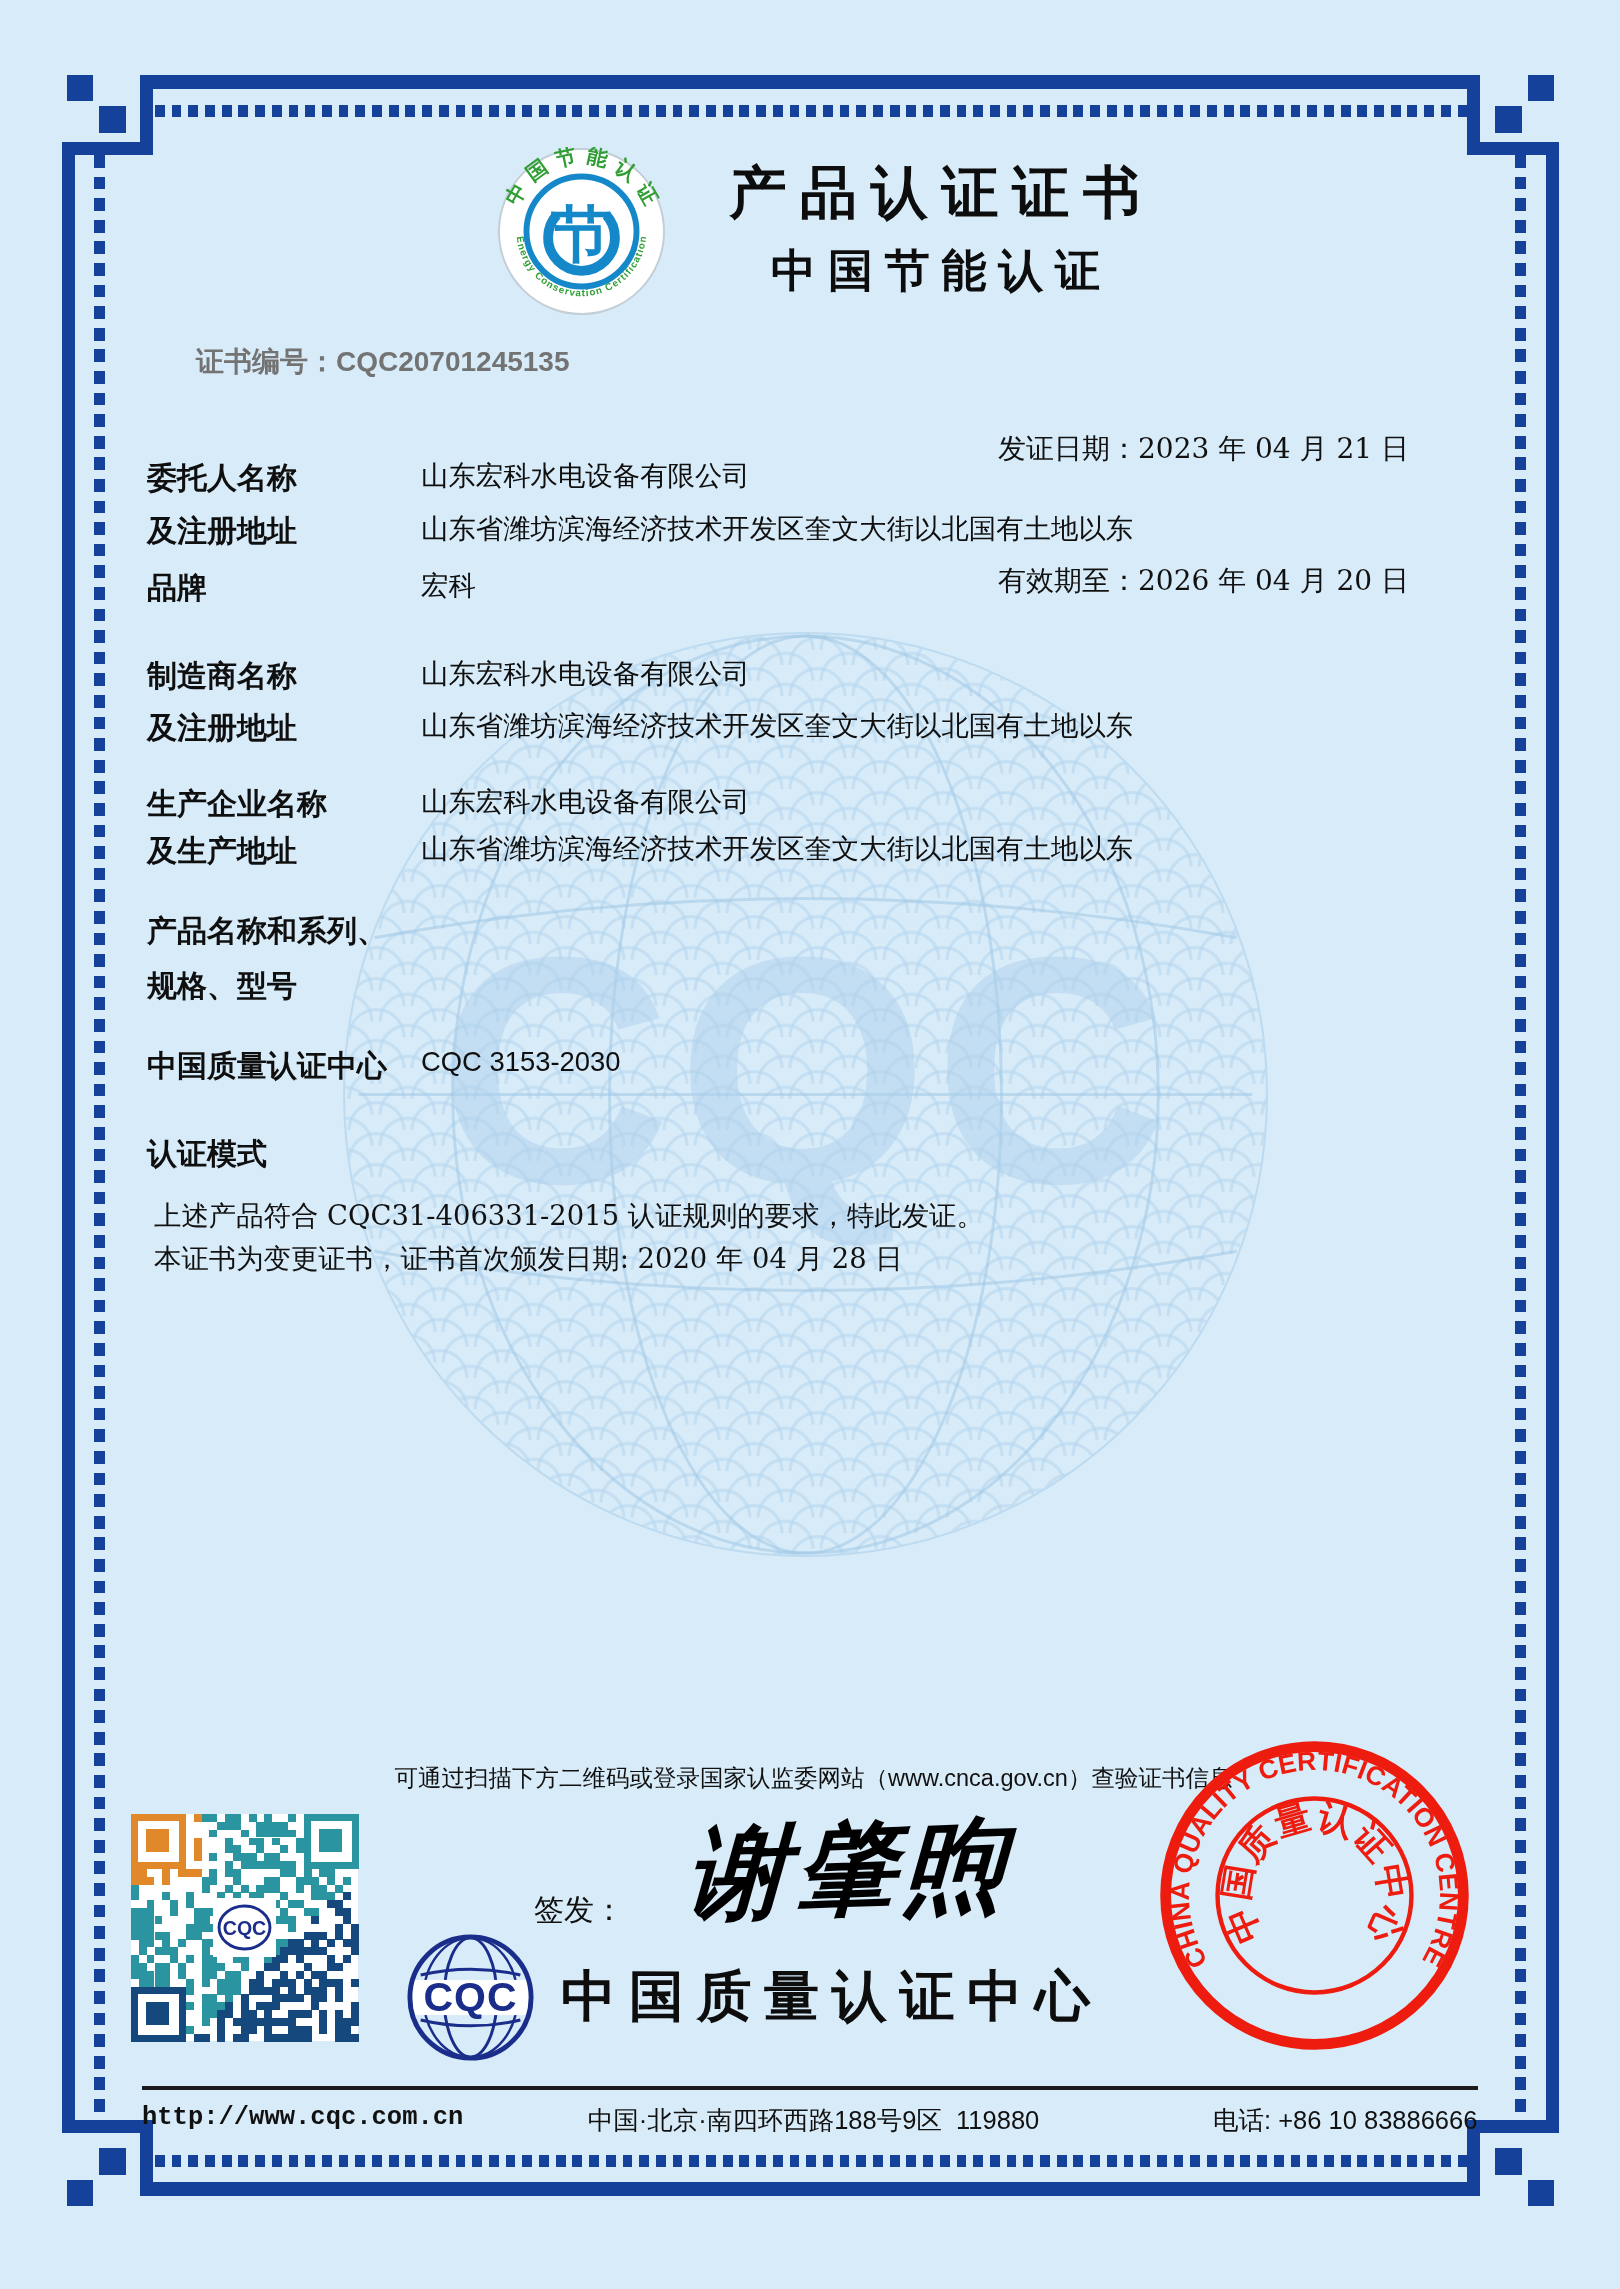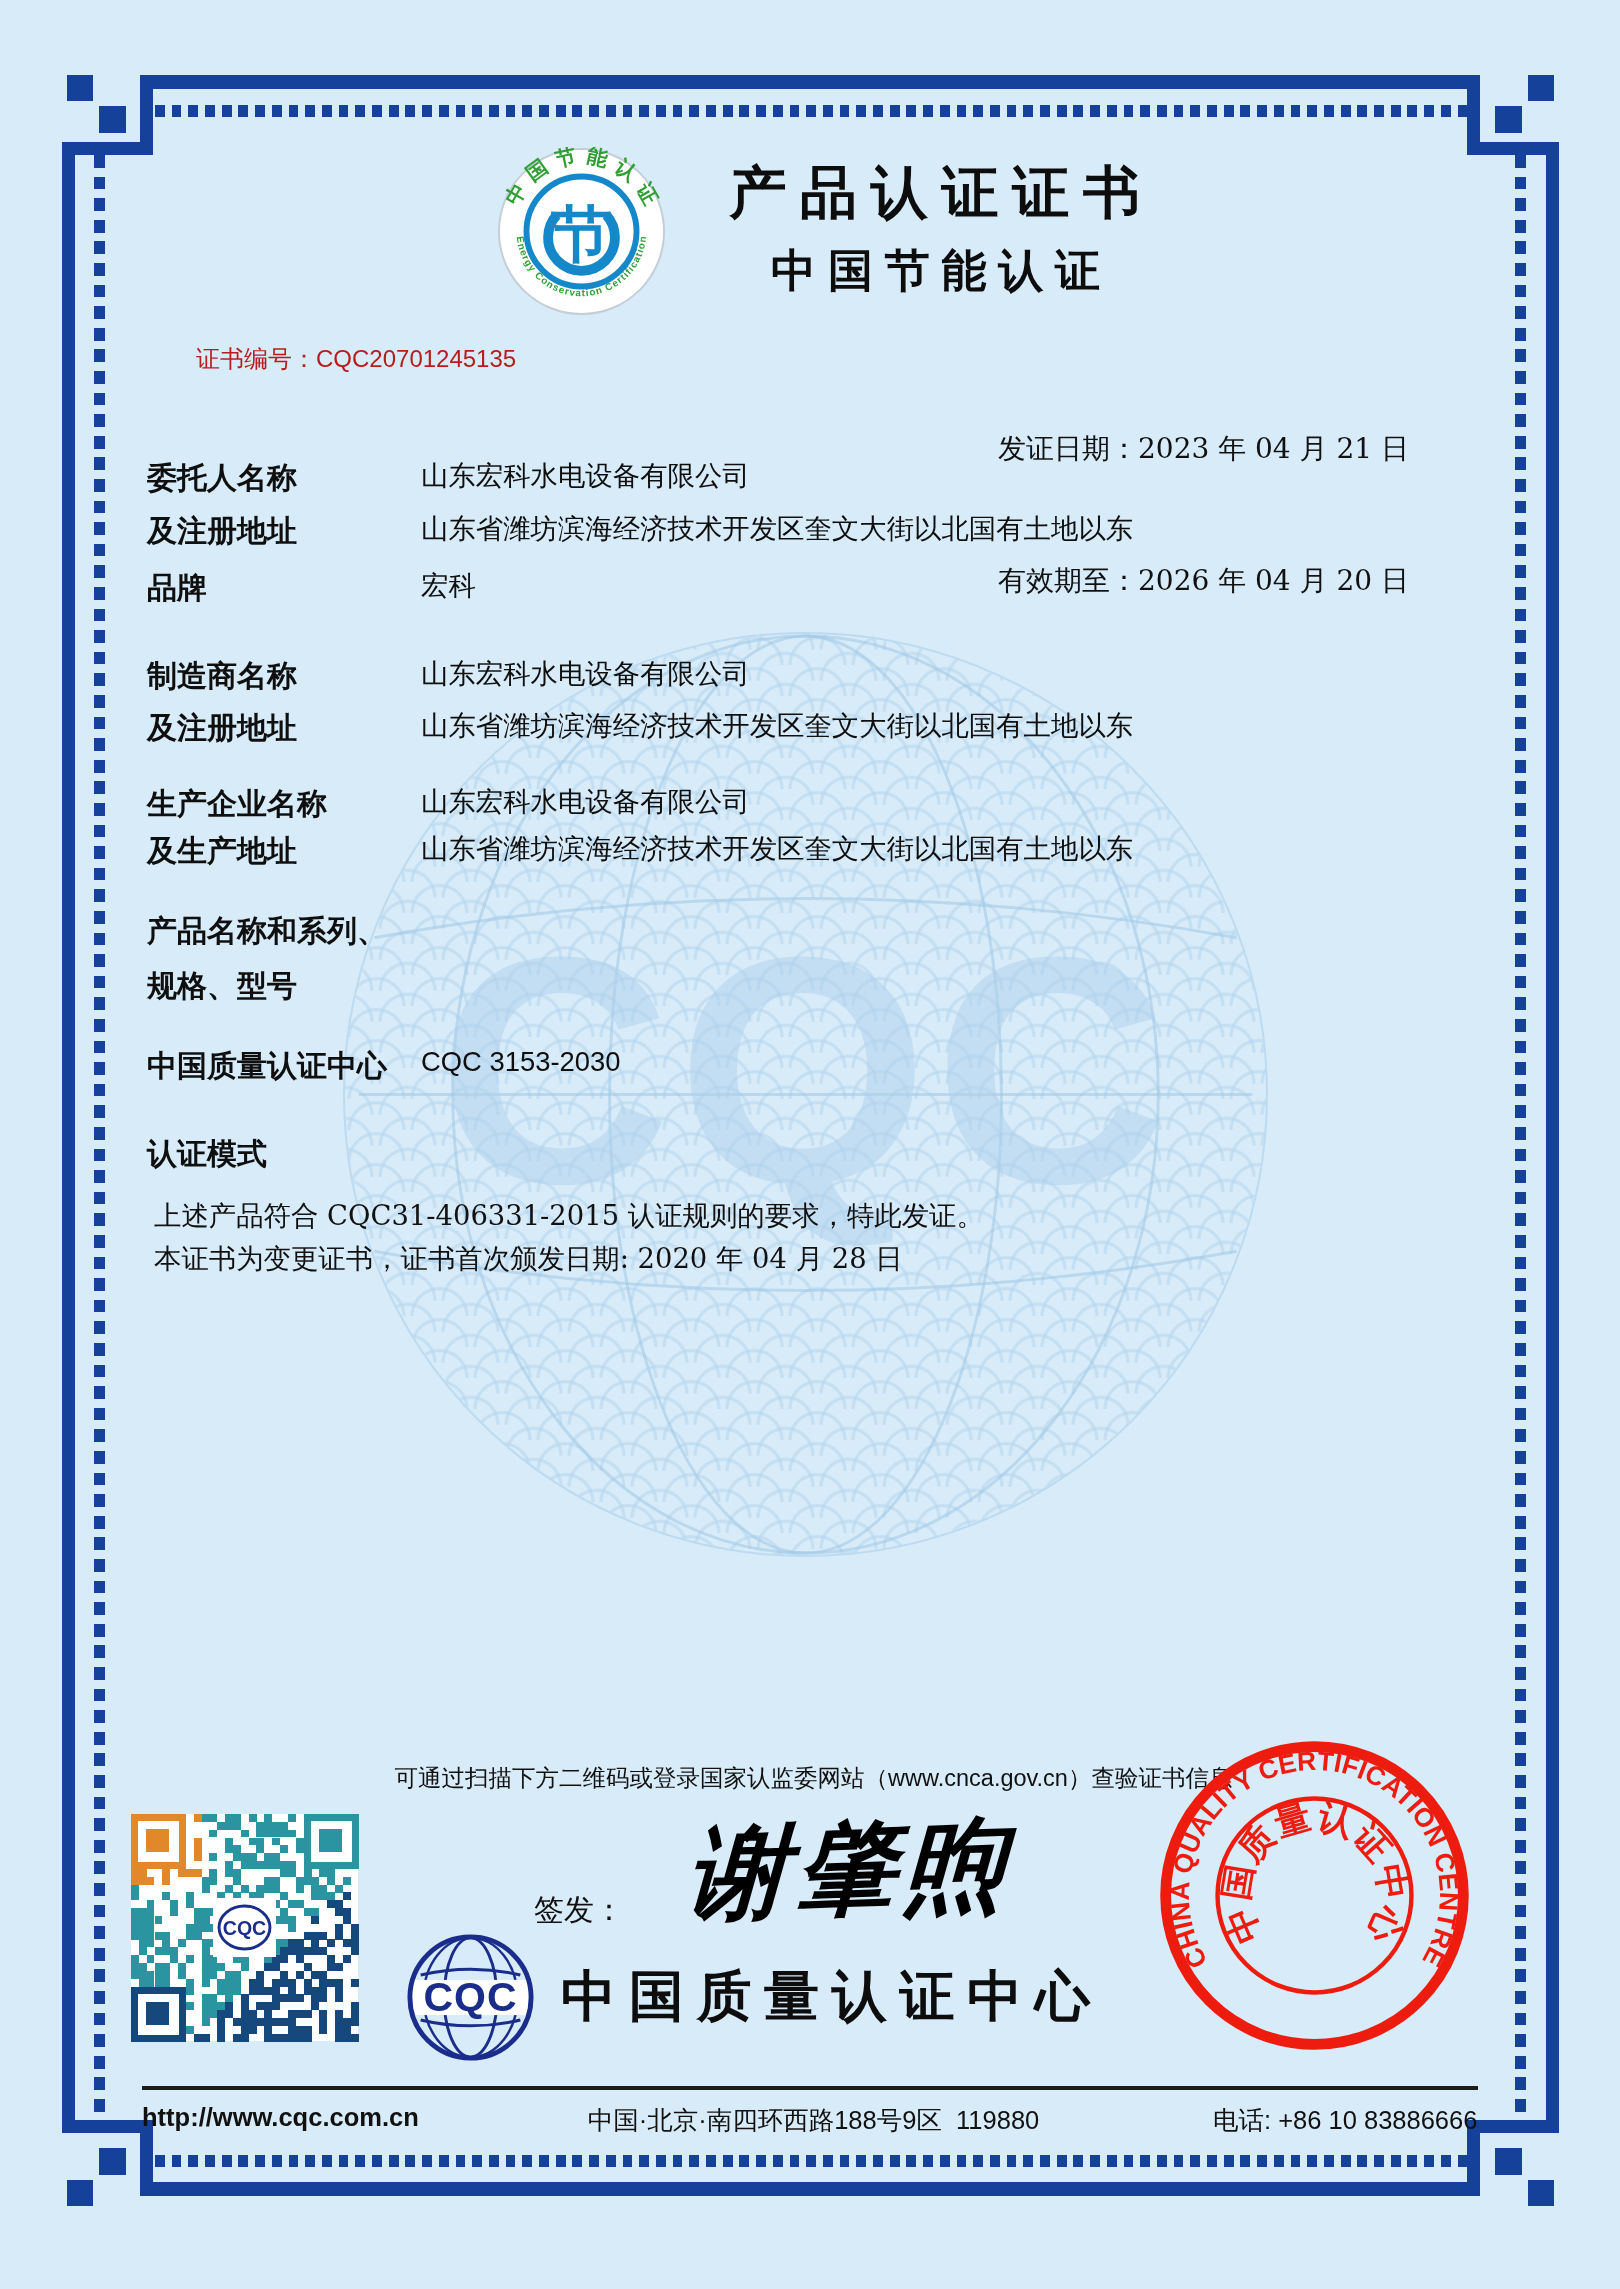--- a/index.html
+++ b/index.html
@@ -21,21 +21,21 @@
     background-size:63px 31px,63px 31px;background-position:0 0,31px 15.7px;}
   .wm-text{position:absolute;left:0;top:251px;width:100%;text-align:center;font-size:323px;font-weight:900;
     color:rgba(173,207,236,.5);letter-spacing:5.9px;font-family:"Liberation Sans",sans-serif;}
   
   .hdr-title{position:absolute;left:666px;top:155px;width:551px;text-align:center;font-size:57px;font-weight:900;
     color:#0d0d0d;letter-spacing:13.7px;white-space:nowrap;}
   .hdr-sub{position:absolute;left:666px;top:241px;width:551px;text-align:center;font-size:45px;font-weight:700;
     color:#0d0d0d;letter-spacing:11.8px;white-space:nowrap;}
   
   .kai{font-family:"DejaVu Serif",serif;}
-  .cert-no{position:absolute;left:196px;top:343px;font-size:24px;color:#b91c1c;}
+  .cert-no{position:absolute;left:196px;top:343px;font-size:28px;color:#737373;font-weight:bold;}
   .dates{position:absolute;left:998px;top:339px;font-size:28px;color:#111;line-height:44px;white-space:pre;}
   
   .row{position:absolute;left:147px;display:flex;color:#0f0f0f;}
   .row-label{width:274px;font-weight:700;font-size:30px;}
   .row-label .l2{margin-top:13.7px;}
   .row-value{font-size:27.4px;}
   .row-value .l2{margin-top:9.8px;}
   .stmt{position:absolute;left:154px;font-size:27.4px;color:#111;white-space:pre;}
   
   .verify{position:absolute;left:147px;top:1762px;width:1333px;text-align:center;font-size:23.5px;color:#111;}
@@ -46,21 +46,21 @@
   .qr-center{position:absolute;left:82px;top:84px;width:63px;height:59px;background:#fff;z-index:3;
     display:flex;align-items:center;justify-content:center;}
   .sign-label{position:absolute;left:534px;top:1890px;font-size:30px;color:#111;}
   .signature{position:absolute;left:686px;top:1802px;font-size:102px;font-weight:700;font-style:italic;color:#000;
     font-family:"DejaVu Serif",serif;transform:rotate(-2deg) skewX(-4deg);letter-spacing:5.9px;white-space:nowrap;}
   .cqc-name{position:absolute;left:561px;top:1960px;font-size:55px;font-weight:600;color:#0d0d0d;
     letter-spacing:12.7px;white-space:nowrap;}
   
   .foot-rule{position:absolute;left:142px;top:2086px;width:1336px;height:3.9px;background:#1c1c1c;}
   .foot{position:absolute;top:2103px;font-size:25.5px;color:#111;white-space:pre;}
-  .foot-web{left:142px;font-family:Liberation Sans, sans-serif;font-weight:700;}
+  .foot-web{left:142px;font-family:Liberation Mono, monospace;font-weight:700;}
   .foot-addr{left:147px;width:1333px;text-align:center;}
   .foot-tel{left:1213px;}
 </style>
 </head>
 <body>
 
 <div class="page">
 
   <div class="watermark">
     <div class="wm-pattern"></div>

